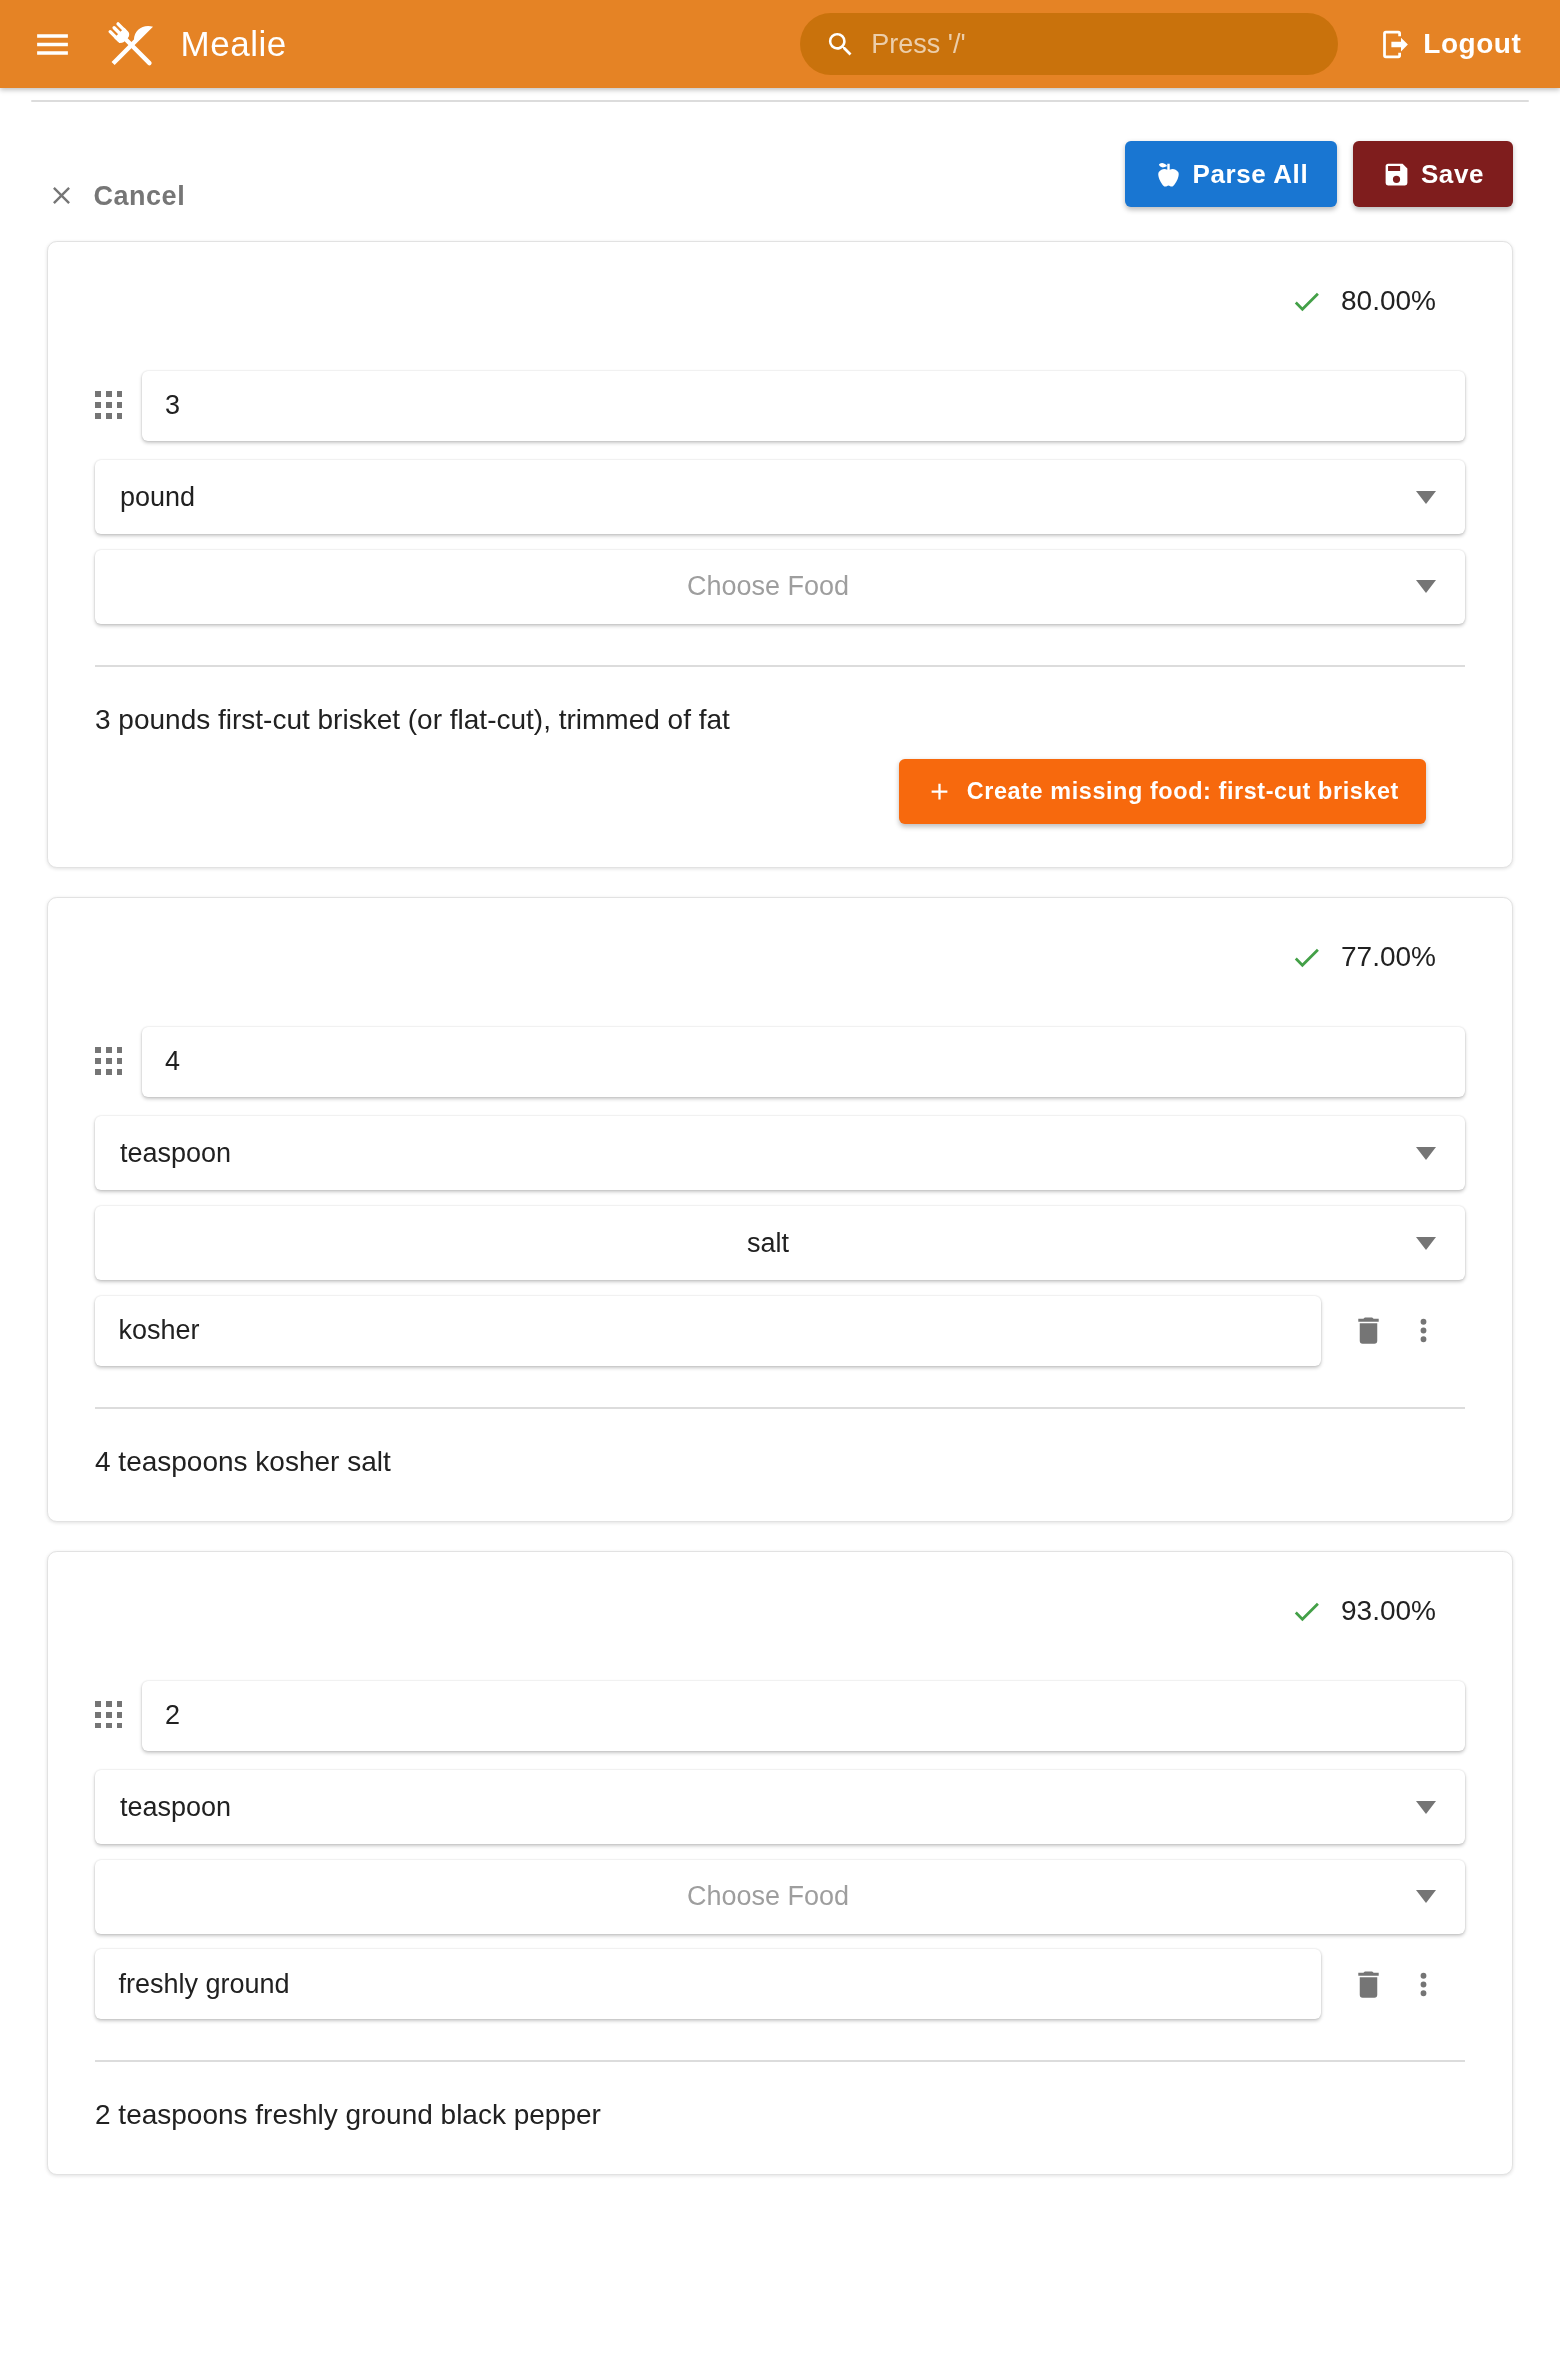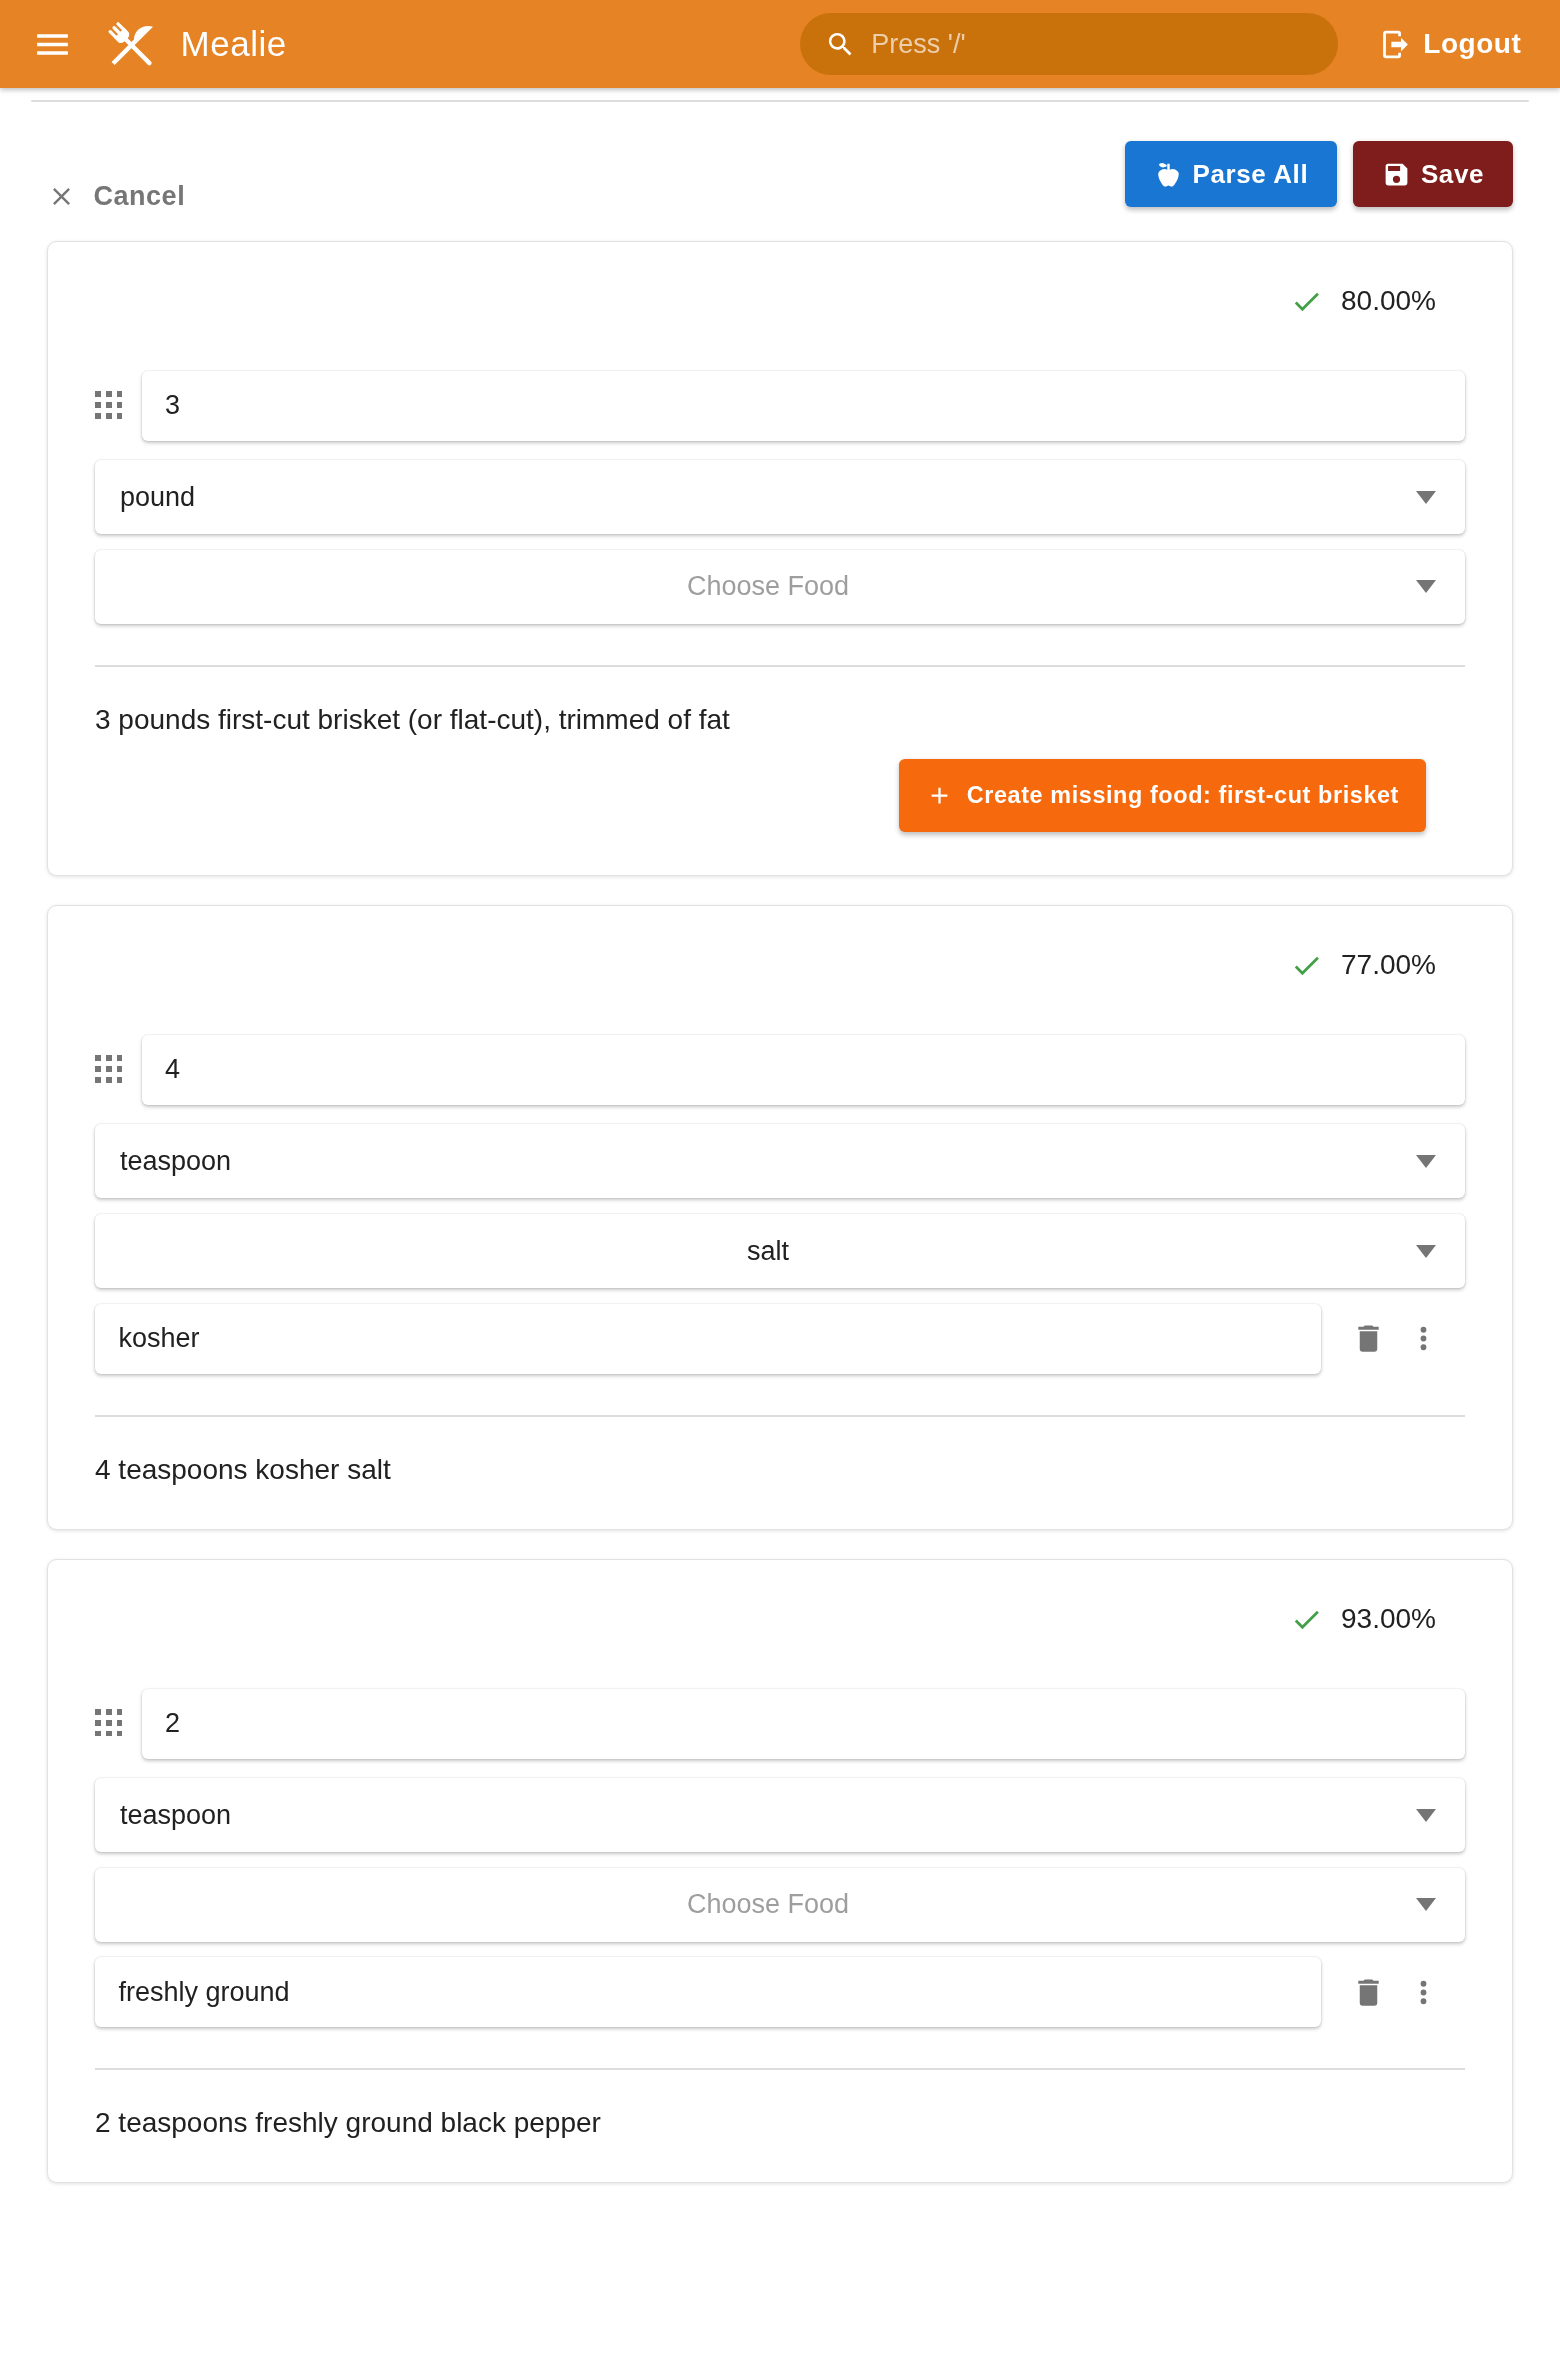--- a/index.html
+++ b/index.html
@@ -30,31 +30,31 @@
   }
   .search-input::placeholder { color:rgba(255,255,255,0.65); }
   .logout-btn { display:flex; align-items:center; gap:11.7px; color:#fff; margin-left:41px; margin-right:9.8px; }
   .logout-btn span { font-size:28px; font-weight:700; letter-spacing:0.5px; }
 
   .page-rule { height:2px; background:#dcdcdc; margin:11.7px 31px 0; border-radius:1px; }
 
   
   .content { padding:0 47px; }
   .toolbar { margin-top:35px; display:flex; align-items:center; }
-  .cancel-btn { display:flex; align-items:center; gap:17.6px; color:#767676;margin-top:44px; }
+  .cancel-btn { display:flex; align-items:flex-start; gap:17.6px; color:#767676;margin-top:44px; }
   .cancel-btn span { font-size:27px; font-weight:700; letter-spacing:0.5px; }
   .toolbar-actions { margin-left:auto; display:flex; gap:15.6px; }
   .btn {
     display:flex; align-items:center; justify-content:center; gap:10px;
     height:66px; border-radius:5.9px; color:#fff; font-size:26px; font-weight:700;
     letter-spacing:0.6px; padding:0 29px; box-shadow:0 2.9px 4.9px rgba(0,0,0,0.25);
   }
   .btn.blue { background:#1976D2; }
   .btn.green { background:#7f1d1d; }
-  .btn.orange { background:#F7690D; height:73px; font-size:23.4px; padding:0 27px; gap:13.7px; }
+  .btn.orange { background:#F7690D; height:65px; font-size:23.4px; padding:0 27px; gap:13.7px; }
 
   
   .card {
     margin-top:29px; background:#fff; border:1px solid #e2e2e2; border-radius:9.8px;
     box-shadow:0 1px 3.9px rgba(0,0,0,0.12); padding:23.4px 47px 43px;
   }
   .confidence {
     display:flex; align-items:center; justify-content:flex-end;
     gap:18px; margin:19.5px 29px 0 0; font-size:28px; color:#212121;text-align:center;
   }

